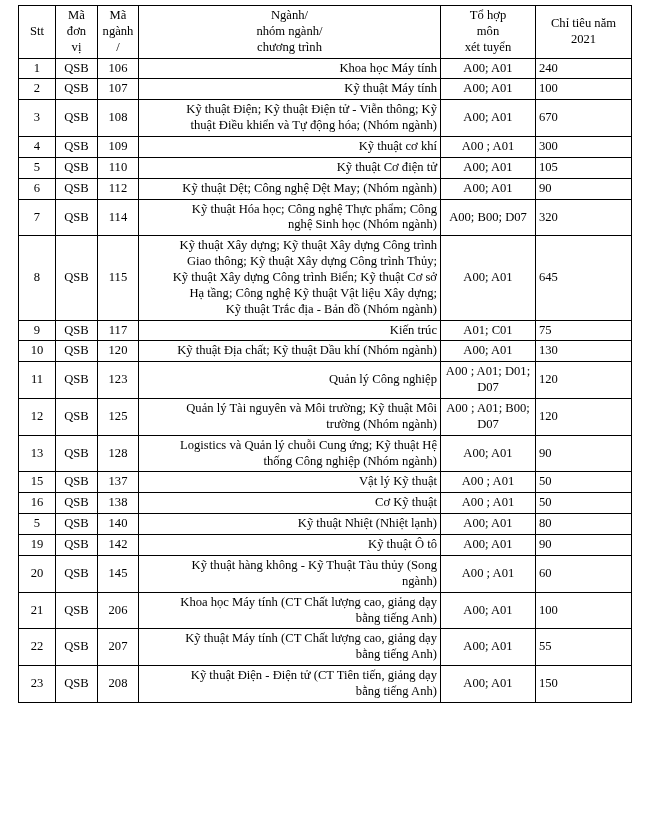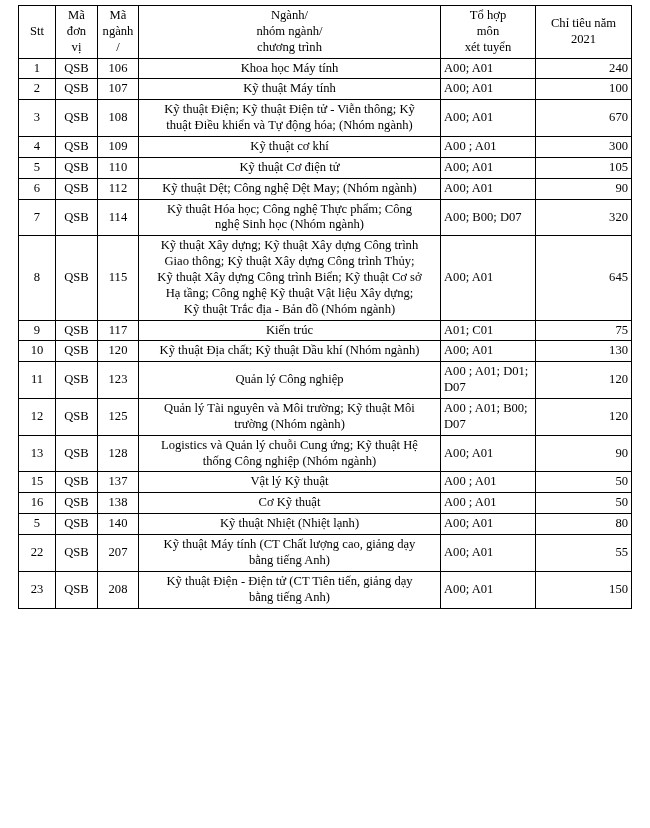--- a/index.html
+++ b/index.html
@@ -56,30 +56,30 @@
     vertical-align: middle;
   }
   thead th .hline { display: block; }
 
   td.col-stt,
   td.col-unit,
   td.col-code {
     text-align: center;
   }
   td.col-program {
-    text-align: center;
+    text-align: right;
     padding-left: 5px;
     padding-right: 4px;
   }
   td.col-subject {
+    text-align: center;
+    font-size: 12.4px;
+  }
+  td.col-quota {
     text-align: left;
-    font-size: 12.4px;
-  }
-  td.col-quota {
-    text-align: right;
     font-weight: bold;
   }
   td.col-quota.plain {
     font-weight: normal;
   }
   td.col-program .pline { display: block; }
 </style>
 </head>
 <body>
 
@@ -287,20 +287,52 @@
           <td class="col-stt">5</td>
           <td class="col-unit">QSB</td>
           <td class="col-code">140</td>
           <td class="col-program">
             <span class="pline">Kỹ thuật Nhiệt (Nhiệt lạnh)</span>
           </td>
           <td class="col-subject">A00; A01</td>
           <td class="col-quota">80</td>
         </tr>
         <tr>
+          <td class="col-stt">19</td>
+          <td class="col-unit">QSB</td>
+          <td class="col-code">142</td>
+          <td class="col-program">
+            <span class="pline">Kỹ thuật Ô tô</span>
+          </td>
+          <td class="col-subject">A00; A01</td>
+          <td class="col-quota">90</td>
+        </tr>
+        <tr>
+          <td class="col-stt">20</td>
+          <td class="col-unit">QSB</td>
+          <td class="col-code">145</td>
+          <td class="col-program">
+            <span class="pline">Kỹ thuật hàng không - Kỹ Thuật Tàu thủy (Song</span>
+            <span class="pline">ngành)</span>
+          </td>
+          <td class="col-subject">A00 ; A01</td>
+          <td class="col-quota">60</td>
+        </tr>
+        <tr>
+          <td class="col-stt">21</td>
+          <td class="col-unit">QSB</td>
+          <td class="col-code">206</td>
+          <td class="col-program">
+            <span class="pline">Khoa học Máy tính (CT Chất lượng cao, giảng dạy</span>
+            <span class="pline">bằng tiếng Anh)</span>
+          </td>
+          <td class="col-subject">A00; A01</td>
+          <td class="col-quota">100</td>
+        </tr>
+        <tr>
           <td class="col-stt">22</td>
           <td class="col-unit">QSB</td>
           <td class="col-code">207</td>
           <td class="col-program">
             <span class="pline">Kỹ thuật Máy tính (CT Chất lượng cao, giảng dạy</span>
             <span class="pline">bằng tiếng Anh)</span>
           </td>
           <td class="col-subject">A00; A01</td>
           <td class="col-quota">55</td>
         </tr>

